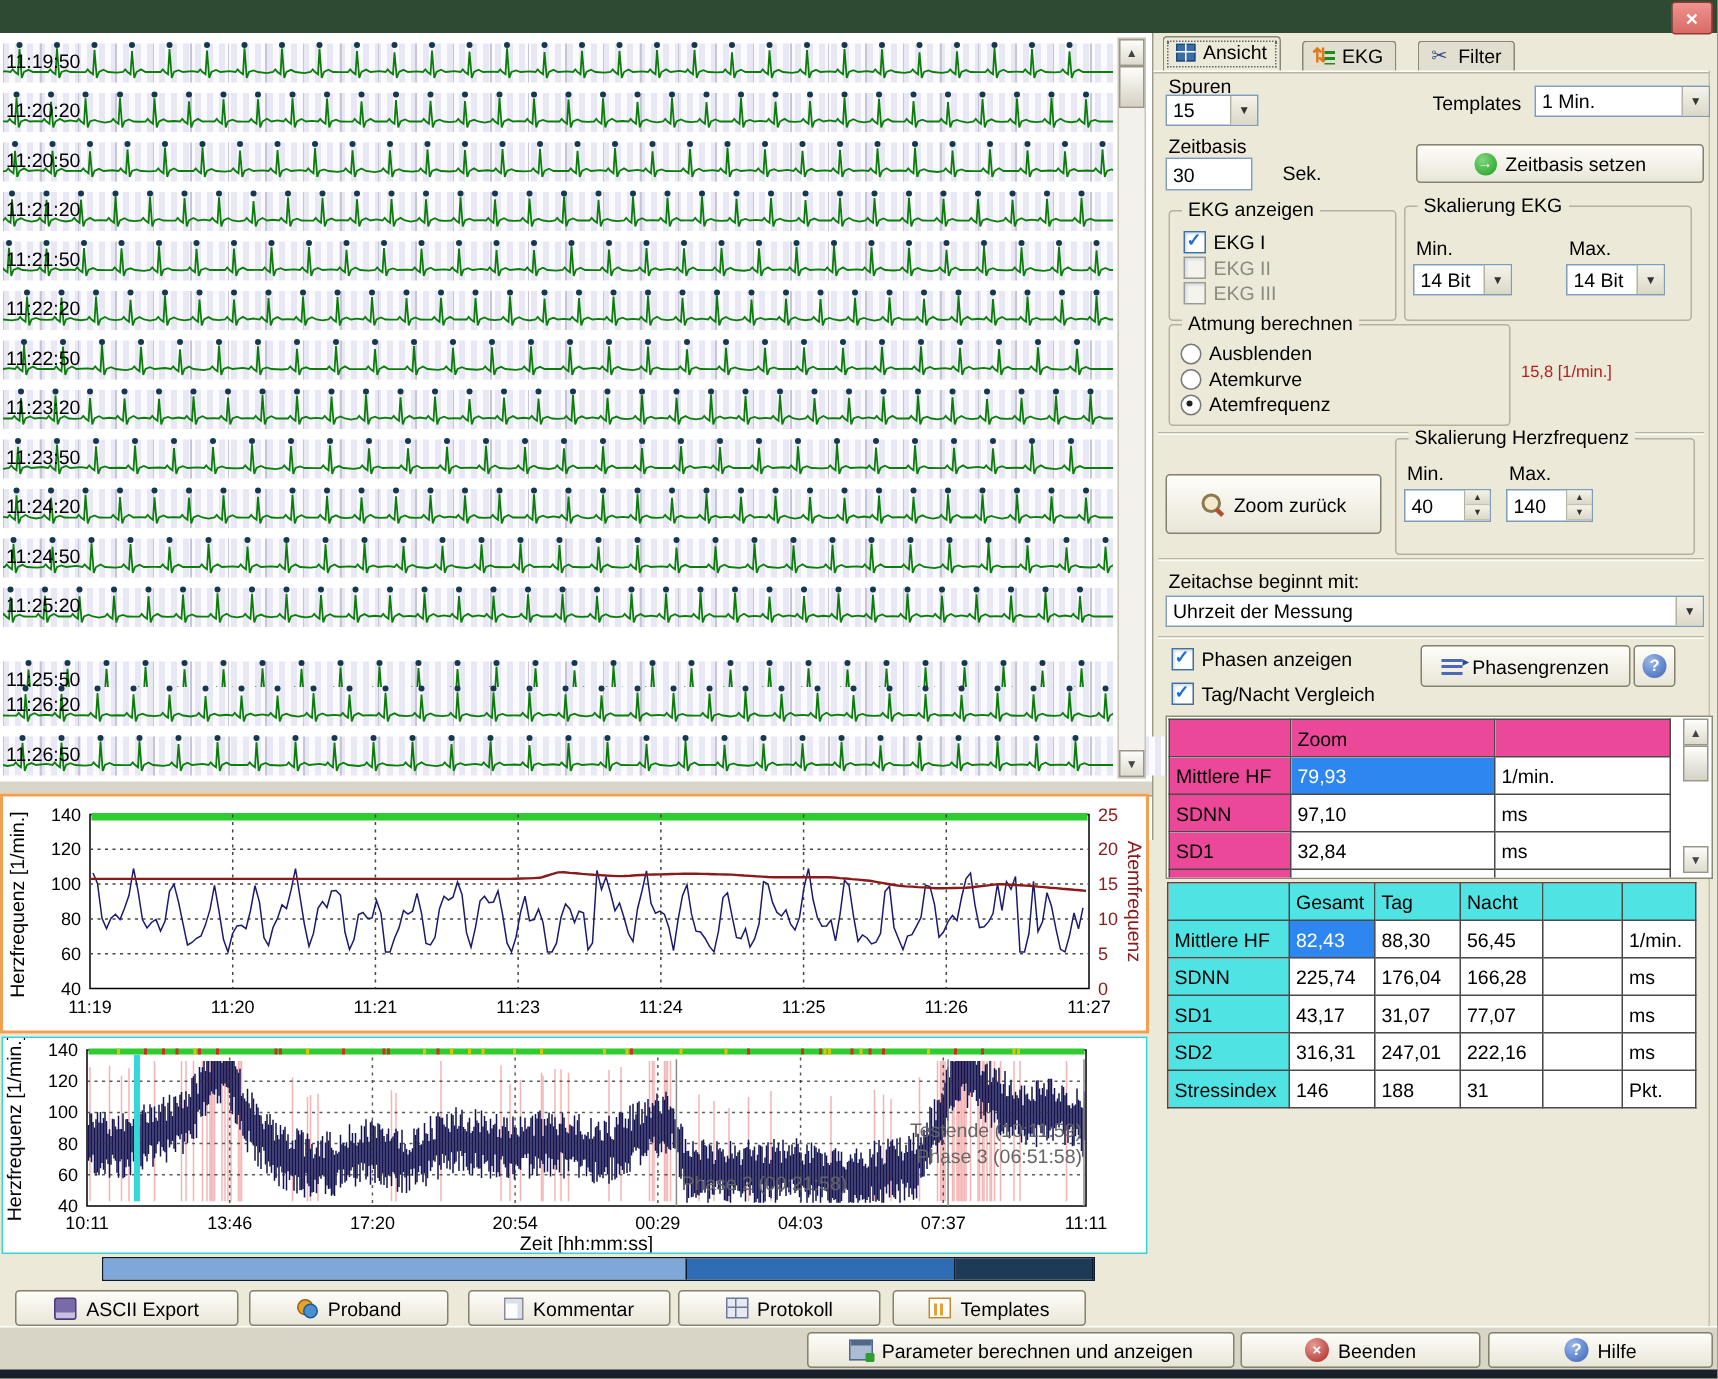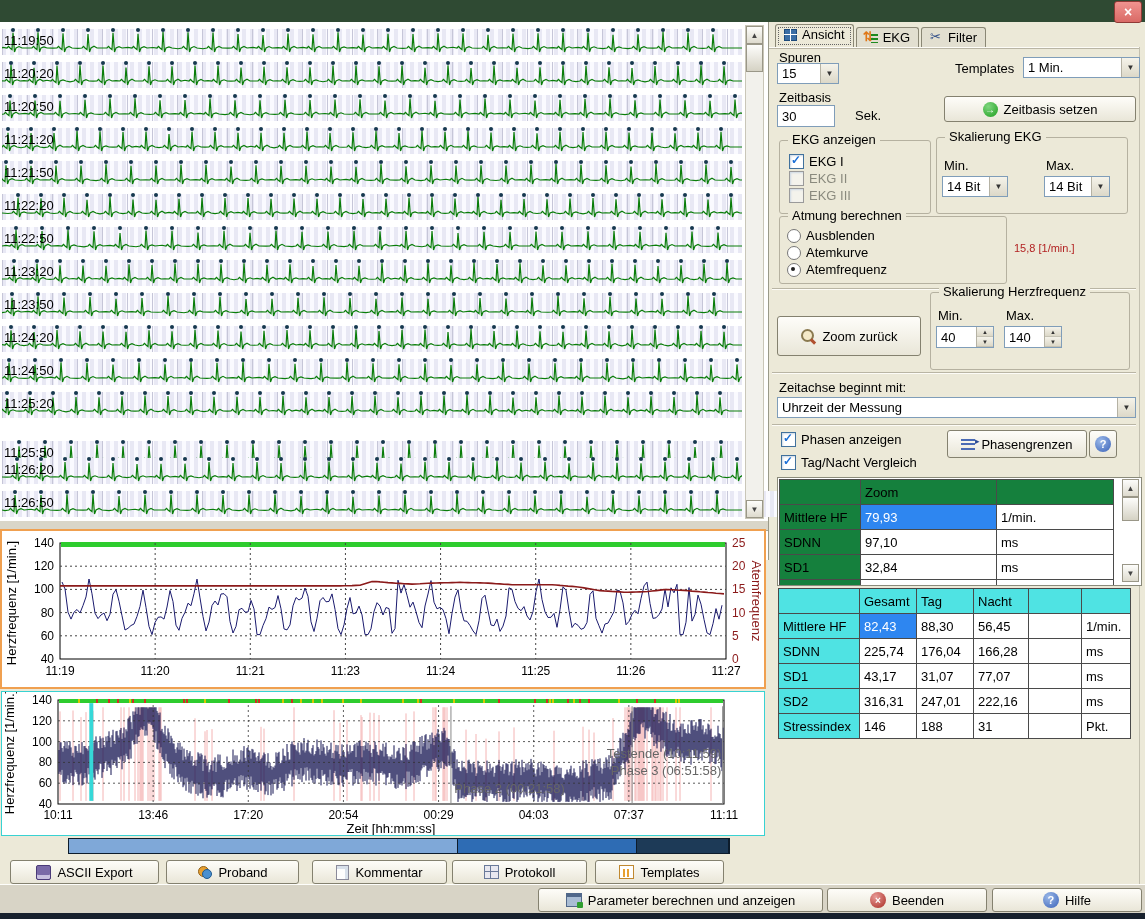--- a/index.html
+++ b/index.html
@@ -35,21 +35,21 @@
   #phasebar div{height:100%;}
   
   .btn{position:absolute;display:flex;align-items:center;justify-content:center;gap:6px;
     background:linear-gradient(#fefdf9,#e9e6d8);border:1px solid #84816f;border-radius:3px;
     font-size:13px;cursor:pointer;white-space:nowrap;}
   #statusbar{left:0;top:884px;width:1145px;height:29px;background:#d8d4c6;border-top:1px solid #fefefb;}
   #bottomedge{left:0;top:913px;width:1145px;height:6px;background:#17202c;}
   
   #tabbar{position:absolute;left:775px;top:26px;display:flex;align-items:flex-end;height:22px;}
   .tab{display:flex;align-items:center;gap:5px;padding:2px 8px 3px 8px;border:1px solid #8a8775;border-bottom:none;
-    border-radius:3px 3px 0 0;background:#e2dfd0;margin-right:2px;font-size:13px;cursor:pointer;}
+    border-radius:3px 3px 0 0;background:#e2dfd0;margin-right:14px;font-size:13px;cursor:pointer;}
   .tab.sel{background:#ece9d8;padding-bottom:6px;outline:1px dotted #666;outline-offset:-4px;}
   #tabline{left:769px;top:47px;width:371px;height:0;border-top:1px solid #fdfcf7;border-bottom:1px solid #b9b5a4;position:absolute;}
   #rightedge{left:1139px;top:47px;width:1px;height:837px;background:#c2bfaf;position:absolute;}
   .ticon{display:inline-block;width:13px;height:12px;position:relative;}
   .ticon.grid-icon{background:#3a6ea5;box-shadow:inset 0 0 0 1px #1d4a7a;}
   .ticon.grid-icon::before{content:"";position:absolute;left:6px;top:0;width:1px;height:100%;background:#fff;}
   .ticon.grid-icon::after{content:"";position:absolute;top:5px;left:0;height:1px;width:100%;background:#fff;}
   .ticon.ekg-sort-icon::before{content:"⇅";position:absolute;left:-2px;top:-3px;color:#e07818;font-weight:bold;font-size:13px;}
   .ticon.ekg-sort-icon::after{content:"";position:absolute;right:0;top:2px;width:7px;height:9px;
     background:repeating-linear-gradient(#1f8a1f 0,#1f8a1f 2px,transparent 2px,transparent 4px);}
@@ -72,21 +72,21 @@
   .cb.checked::after{content:"✓";position:absolute;left:1px;top:-2px;color:#1b6fd6;font-weight:bold;font-size:12px;}
   .cb.disabled{border-color:#9a9a9a;background:#f4f3ec;}
   .dis{color:#8a8a7e;}
   .rb{width:12px;height:12px;border-radius:50%;background:#fff;border:1px solid #777;position:relative;flex:none;}
   .rb.sel::after{content:"";position:absolute;left:3px;top:3px;width:4px;height:4px;border-radius:50%;background:#222;}
   .hr{position:absolute;height:0;border-top:1px solid #b9b5a4;border-bottom:1px solid #fdfcf7;}
   .redval{position:absolute;color:#b22222;font-size:11px;}
   
   .stat-table{border-collapse:collapse;position:absolute;font-size:13px;table-layout:fixed;}
   .stat-table td{border:1px solid #4a4a4a;height:24px;padding:0 0 0 4px;overflow:hidden;white-space:nowrap;background:#fff;}
-  .stat-table td.hdr-orange,.stat-table td.lab-orange{background:#15803d;}
+  .stat-table td.hdr-orange,.stat-table td.lab-orange{background:#ec4899;}
   .stat-table td.hdr-cyan,.stat-table td.lab-cyan{background:#4fe3e3;}
   .stat-table td.selcell{background:#2e86f0;color:#fff;}
   #t1wrap{position:absolute;left:777px;top:477px;width:363px;height:107px;background:#fff;border:1px solid #8a8a7a;overflow:hidden;}
   
   .icon-goarrow{width:15px;height:15px;border-radius:50%;background:radial-gradient(circle at 35% 30%,#7fd67f,#1e9e1e);
     color:#fff;font-size:10px;font-weight:bold;display:flex;align-items:center;justify-content:center;flex:none;}
   .icon-zoomback{width:16px;height:16px;position:relative;flex:none;}
   .icon-zoomback::before{content:"";position:absolute;left:1px;top:1px;width:9px;height:9px;border:2px solid #8a7a50;
     border-radius:50%;background:#f4e9c8;}
   .icon-zoomback::after{content:"";position:absolute;right:0;bottom:1px;width:6px;height:3px;background:#b05030;transform:rotate(45deg);}

